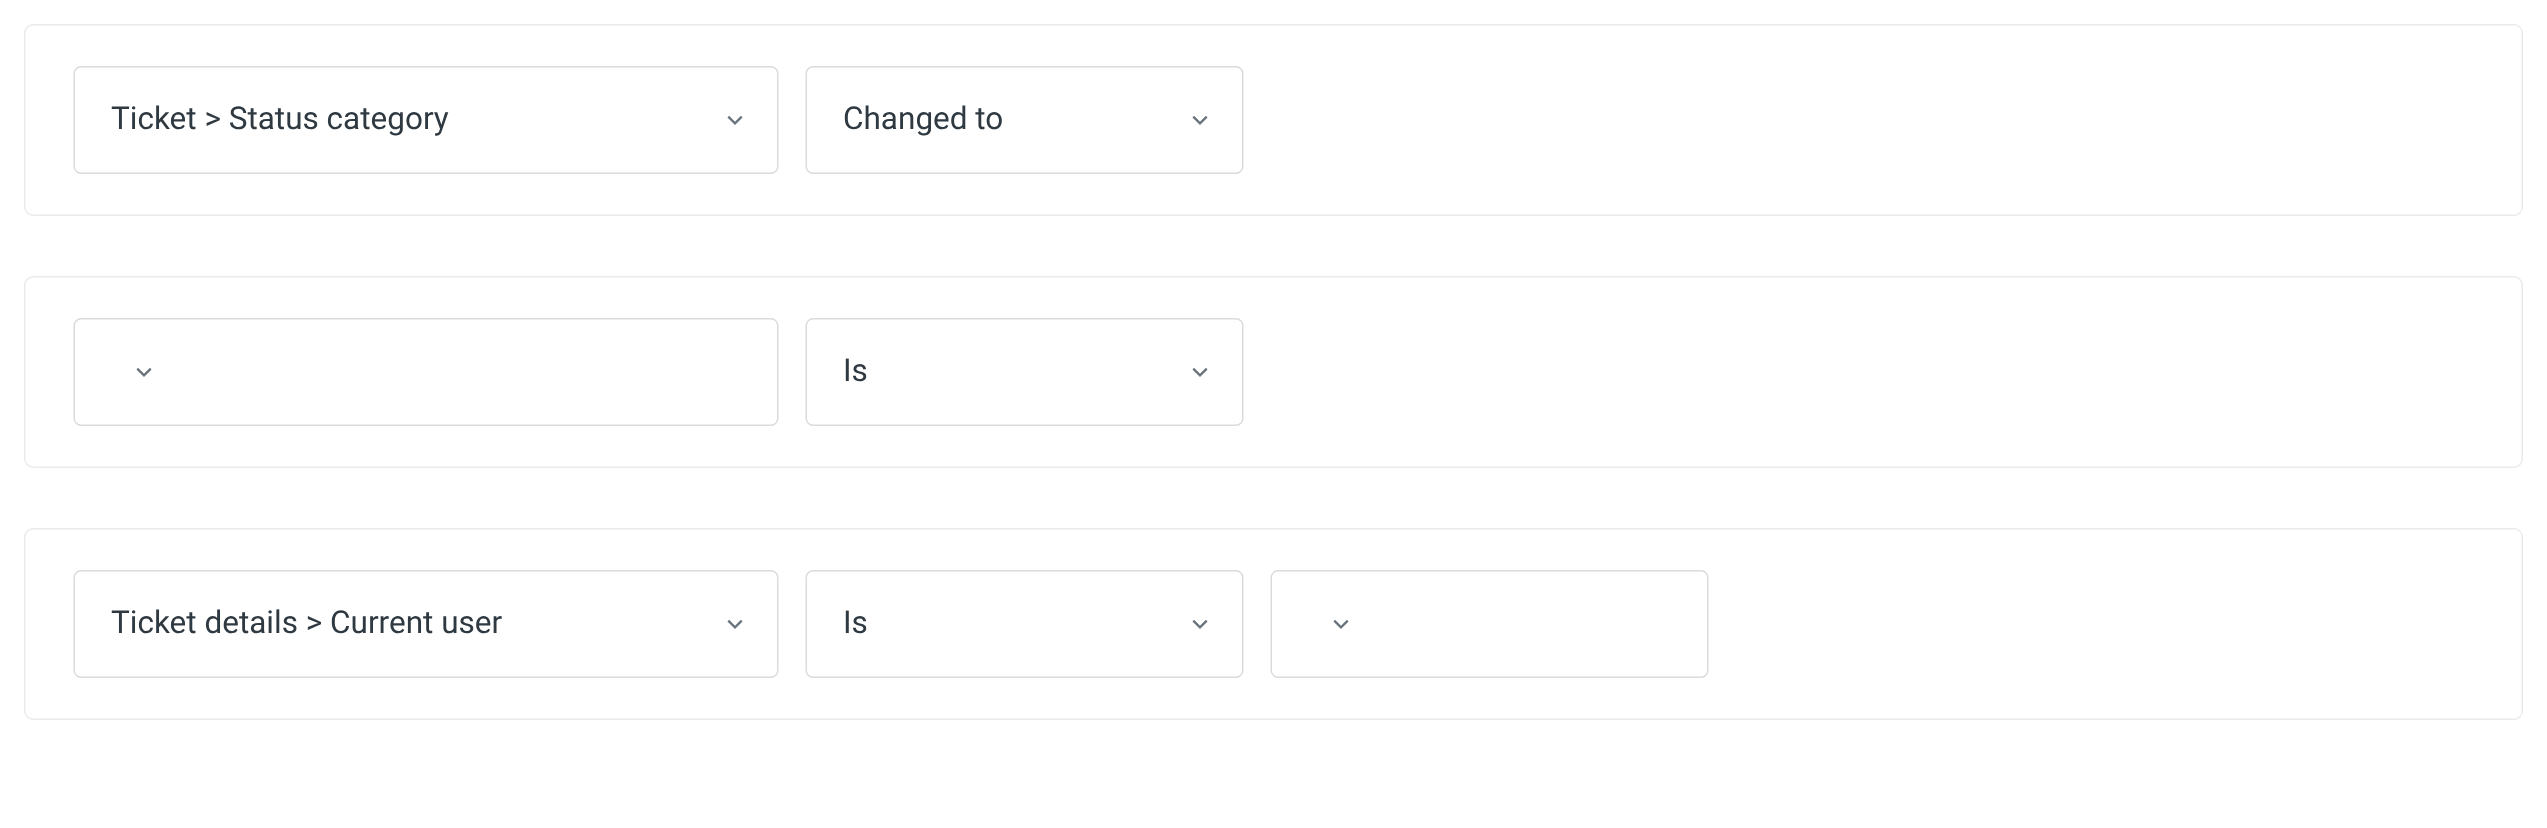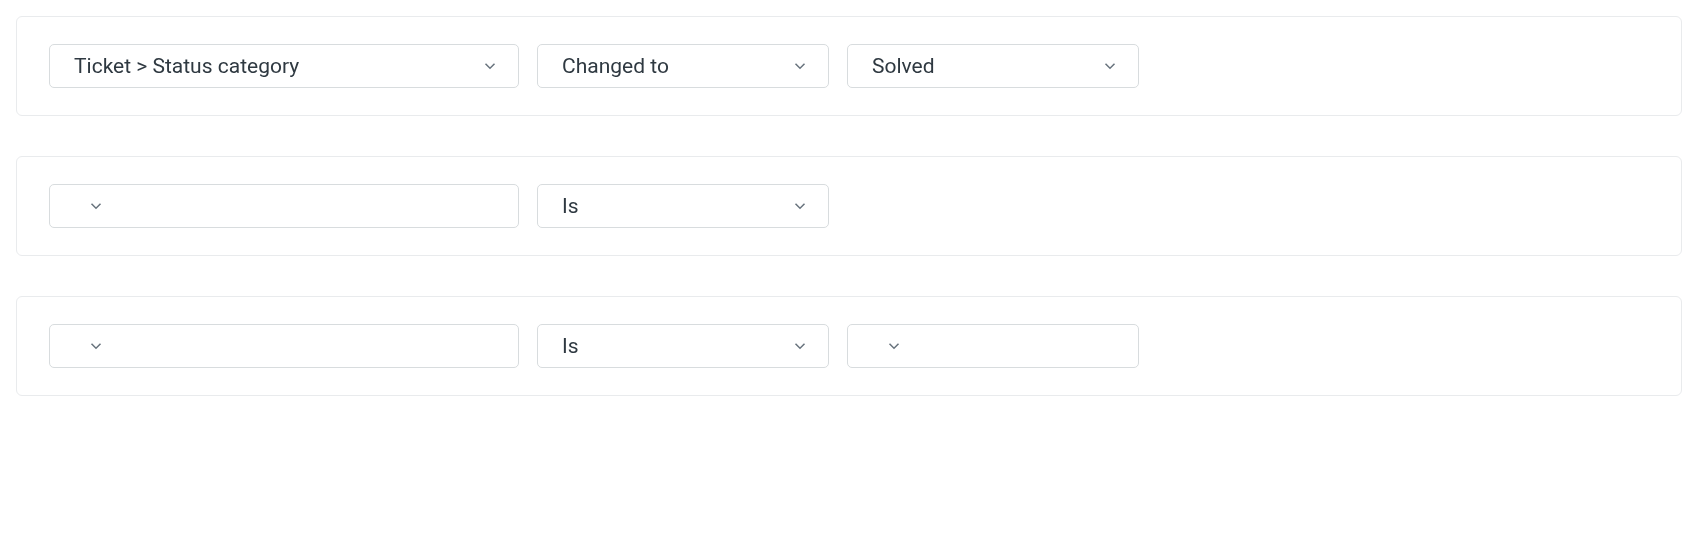--- a/index.html
+++ b/index.html
@@ -28,21 +28,21 @@
       margin-bottom: 0;
     }
     .dropdown {
       display: flex;
       align-items: center;
       justify-content: space-between;
       border: 1px solid #d8dcde;
       border-radius: 5px;
       background: #ffffff;
       padding: 0 18px 0 24px;
-      height: 44px;
+      height: 72px;
       cursor: pointer;
       position: relative;
     }
     .dropdown-field {
       width: 470px;
     }
     .dropdown-operator {
       width: 292px;
       justify-content: flex-end;
     }
@@ -86,28 +86,20 @@
     </span>
   </div>
   <div class="dropdown dropdown-operator">
     <span class="dropdown-label">Changed to</span>
     <span class="chevron">
       <svg viewBox="0 0 24 24">
           <polyline points="6 9 12 15 18 9"></polyline>
         </svg>
     </span>
   </div>
-  <div class="dropdown dropdown-value">
-    <span class="dropdown-label">Solved</span>
-    <span class="chevron">
-      <svg viewBox="0 0 24 24">
-          <polyline points="6 9 12 15 18 9"></polyline>
-        </svg>
-    </span>
-  </div>
 </div>
 
 <div class="condition-row">
   <div class="dropdown dropdown-field">
     <span class="chevron">
       <svg viewBox="0 0 24 24">
           <polyline points="6 9 12 15 18 9"></polyline>
         </svg>
     </span>
   </div>
@@ -116,20 +108,21 @@
     <span class="chevron">
       <svg viewBox="0 0 24 24">
           <polyline points="6 9 12 15 18 9"></polyline>
         </svg>
     </span>
   </div>
 </div>
 
 <div class="condition-row">
   <div class="dropdown dropdown-field">
+    <span class="dropdown-label">Ticket details &gt; Current user</span>
     <span class="chevron">
       <svg viewBox="0 0 24 24">
           <polyline points="6 9 12 15 18 9"></polyline>
         </svg>
     </span>
   </div>
   <div class="dropdown dropdown-operator">
     <span class="dropdown-label">Is</span>
     <span class="chevron">
       <svg viewBox="0 0 24 24">

